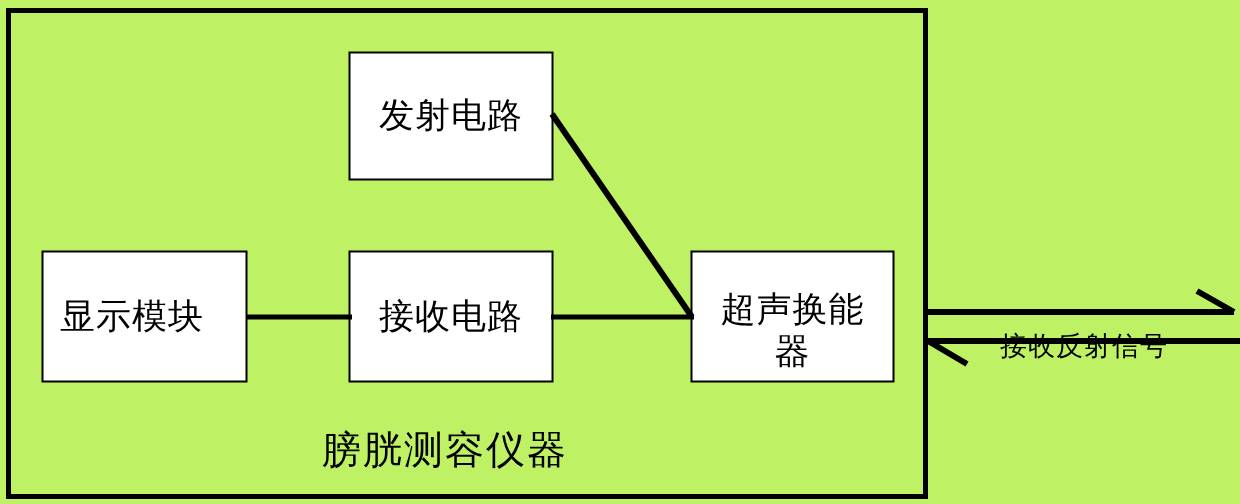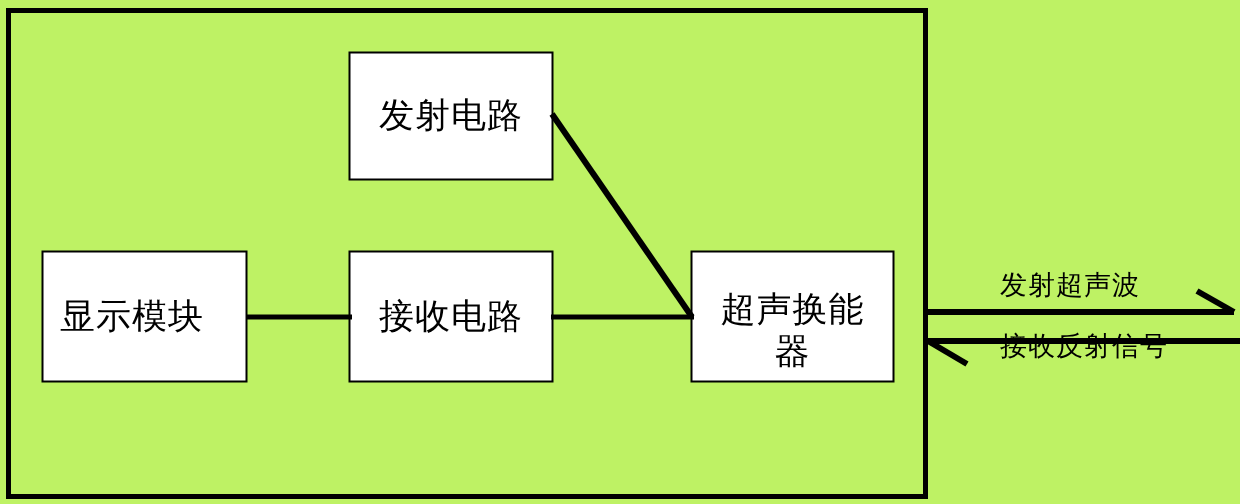--- a/index.html
+++ b/index.html
@@ -94,18 +94,18 @@
 
   <div class="blk-label" style="left:349px; top:52px; width:204px; height:128px;">发射电路</div>
 
   <div class="blk-label" style="left:42px; top:251px; width:180px; height:131px;">显示模块</div>
 
   <div class="blk-label" style="left:349px; top:251px; width:204px; height:131px;">接收电路</div>
 
   <div class="blk-label" style="left:699px; top:251px; width:187px; height:159px;">超声换能
 器</div>
 
-  <div class="edge-label" style="left:1000px; top:271px;">发射超声波</div>
 
   <div class="edge-label" style="left:1000px; top:332px;">接收反射信号</div>
 
+  <div class="caption-label" style="left:322px; top:429px;">膀胱测容仪器</div>
 
 </div>
 
 </body></html>

